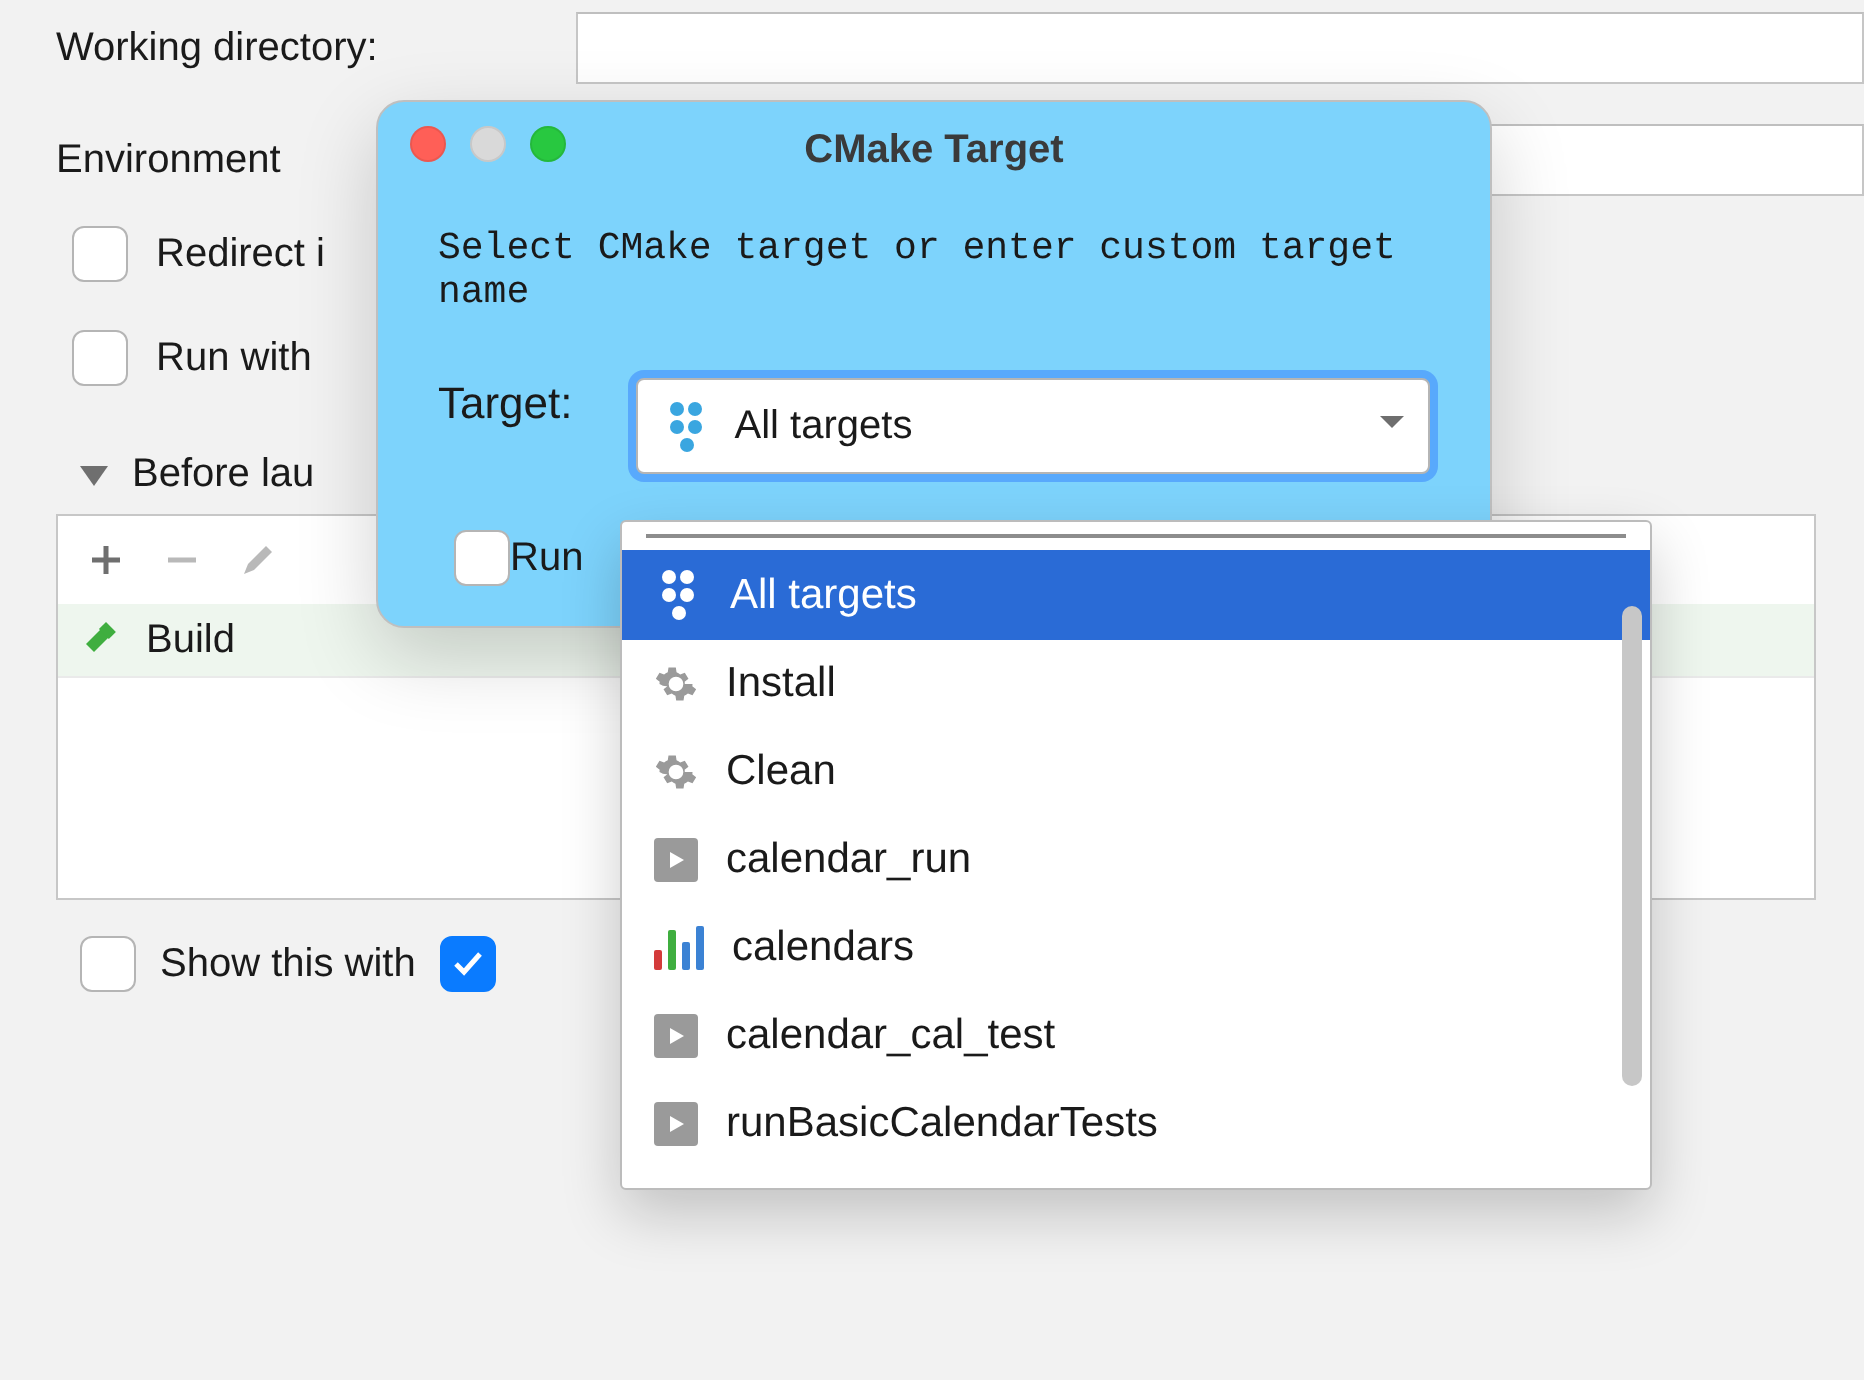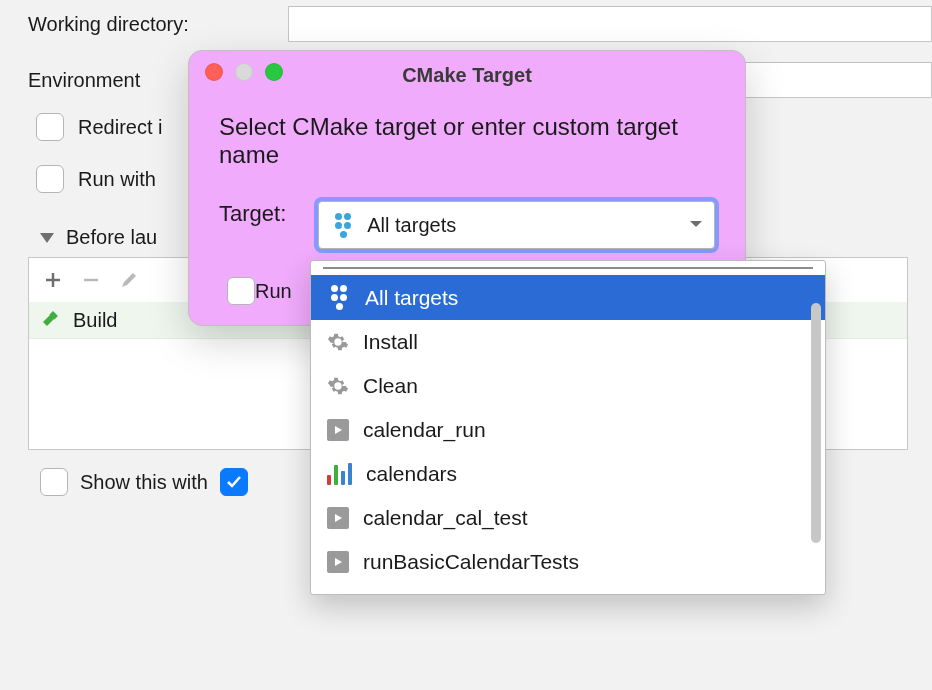--- a/index.html
+++ b/index.html
@@ -98,21 +98,21 @@
     .show-row {
       display: flex; align-items: center; gap: 12px;
       margin: 18px 0 0 12px;
     }
 
     
     .modal {
       position: absolute;
       left: 188px; top: 50px;
       width: 558px;
-      background: #f0abfc;
+      background: #7dd3fc;
       border: 1px solid #bfbfbf;
       border-radius: 14px;
       box-shadow: 0 14px 40px rgba(0,0,0,0.18);
       padding-bottom: 20px;
     }
     .titlebar {
       display: flex; align-items: center;
       height: 40px;
       position: relative;
     }
@@ -121,21 +121,21 @@
     .dot.red { background: #ff5f57; box-shadow: inset 0 0 0 1px rgba(0,0,0,0.08); }
     .dot.grey { background: #d9d9d9; box-shadow: inset 0 0 0 1px rgba(0,0,0,0.08); }
     .dot.green { background: #28c840; box-shadow: inset 0 0 0 1px rgba(0,0,0,0.08); }
     .modal-title {
       width: 100%; text-align: center;
       font-weight: 700; font-size: 20px;
       color: #3a3a3a;
       padding-top: 8px;
     }
     .modal-body { padding: 22px 30px 0 30px; }
-    .prompt { font-size: 24px; margin-bottom: 32px; }
+    .prompt { font-size: 19px; margin-bottom: 32px; font-family: Liberation Mono, monospace; }
     .target-row { display: flex; align-items: flex-start; gap: 32px; margin-top: 32px; }
     .target-label { font-size: 22px; }
     .combo {
       flex: 1;
       height: 48px;
       background: #fff;
       border: 1px solid #b5b5b5;
       border-radius: 4px;
       display: flex; align-items: center;
       padding: 0 10px 0 12px;

